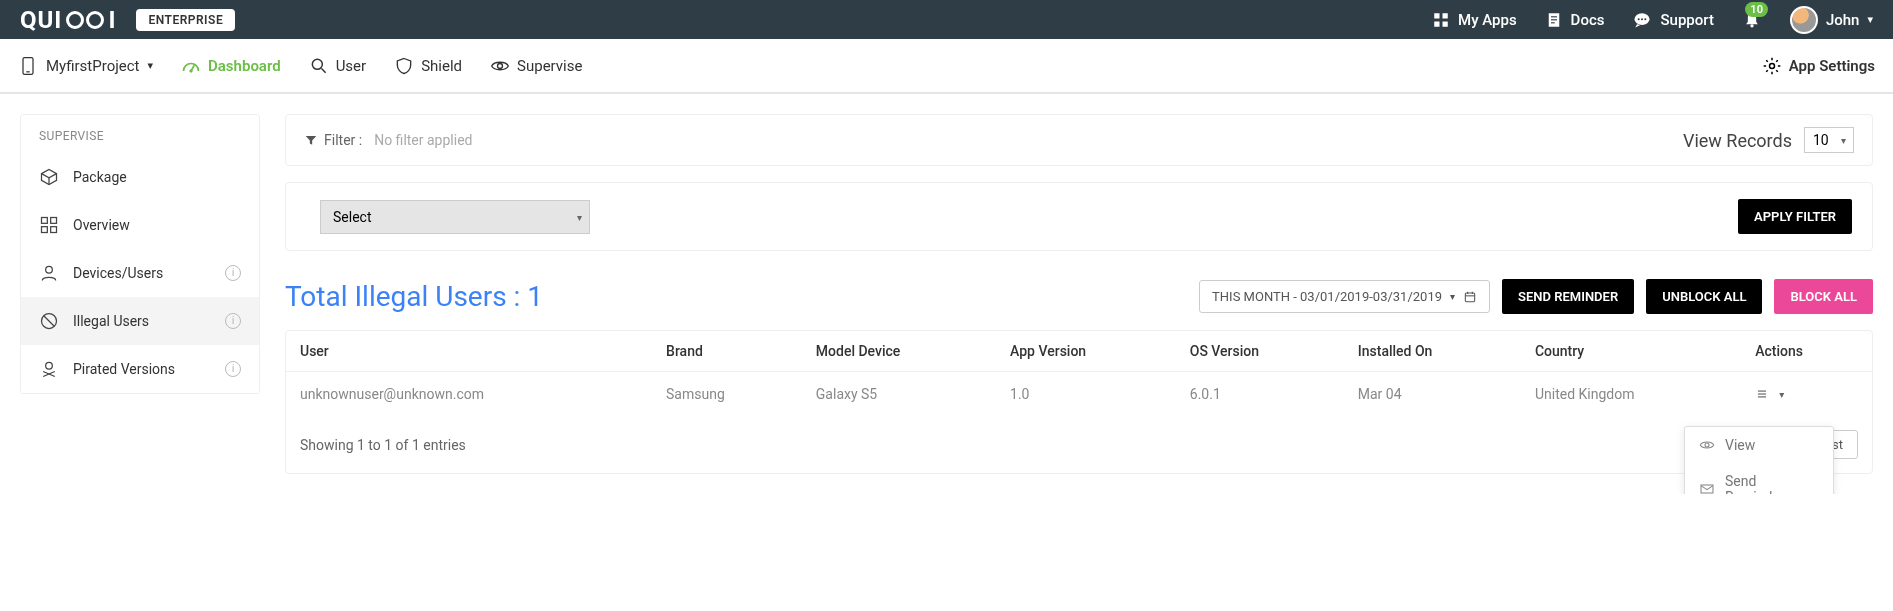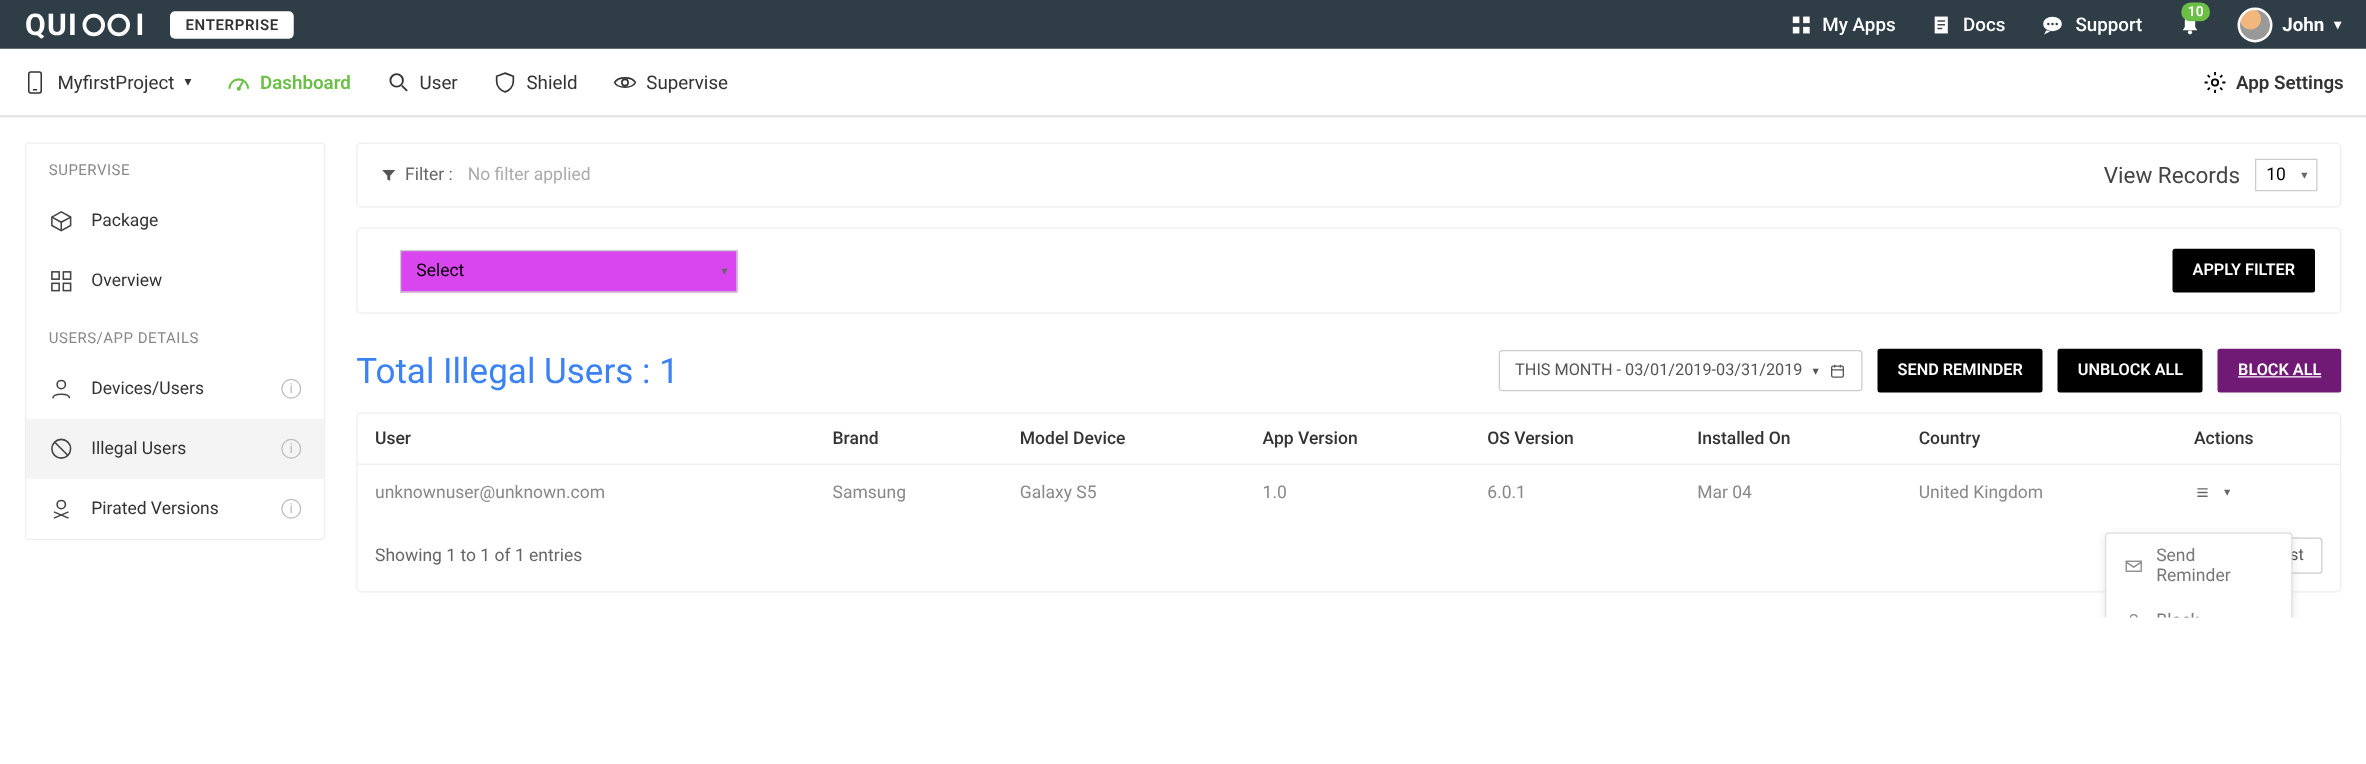--- a/index.html
+++ b/index.html
@@ -10,21 +10,21 @@
   .brand-logo { display: flex; align-items: center; gap: 4px; font-weight: 700; font-size: 24px; letter-spacing: 1px; }
   .brand-logo .xx { display: inline-flex; gap: 2px; }
   .brand-logo .dot-ring { width: 18px; height: 18px; border: 3px solid #fff; border-radius: 50%; box-sizing: border-box; }
   .enterprise-badge { background: #fff; color: #333; font-size: 12px; font-weight: 600; padding: 4px 12px; border-radius: 4px; margin-left: 20px; letter-spacing: .5px;}
   .top-header .spacer { flex: 1; }
   .top-nav { display: flex; align-items: center; gap: 28px; }
   .top-nav-item { display: flex; align-items: center; gap: 8px; cursor: pointer; font-size: 15px; font-weight: 500; }
   .top-nav-item svg { fill: #fff; }
   .bell-wrap { position: relative; }
   .bell-count { position: absolute; top: -8px; right: -6px; background: #6bbf47; color: #fff; font-size: 11px; font-weight: 600; border-radius: 10px; padding: 1px 5px; }
-  .user-pill { display: flex; align-items: center; gap: 8px; font-weight: bold; }
+  .user-pill { display: flex; align-items: center; gap: 8px; }
   .avatar-img { width: 28px; height: 28px; border-radius: 50%; background: radial-gradient(circle at 35% 30%, #f2b77c 0 35%, #999 38%); border: 2px solid #fff;}
 
   
   .sub-nav { height: 55px; display: flex; align-items: center; padding: 0 18px; border-bottom: 2px solid #e5e5e5; gap: 28px; }
   .project-picker { display: flex; align-items: center; gap: 8px; font-size: 15px; color: #333; cursor: pointer;}
   .sub-nav-item { display: flex; align-items: center; gap: 7px; font-size: 15px; color: #333; cursor: pointer; }
   .sub-nav-item.active { color: #6bbf47; font-weight: 600; }
   .sub-nav .spacer { flex: 1; }
   .sub-nav svg { width: 20px; height: 20px; stroke: #333; fill: none; }
   .sub-nav-item.active svg { stroke: #6bbf47; }
@@ -45,24 +45,24 @@
   .filter-bar { display: flex; align-items: center; padding: 12px 18px; gap: 12px; }
   .filter-bar .filt-lbl { font-size: 14px; color: #666; display: flex; align-items: center; gap: 6px;}
   .filter-bar .no-filter { color: #aaa; font-size: 14px; }
   .filter-bar .spacer { flex: 1; }
   .records-sel { border: 1px solid #ccc; padding: 4px 24px 4px 8px; font-size: 14px; background: #fff; appearance: none; position: relative;}
   .sel-wrap { position: relative; }
   .sel-wrap::after { content: "▾"; position: absolute; right: 8px; top: 50%; transform: translateY(-50%); font-size: 10px; pointer-events: none; color: #666; }
 
   .apply-row { display: flex; align-items: center; padding: 16px 20px; gap: 12px; }
   .apply-row .spacer { flex: 1; }
-  .select-dd { width: 270px; border: 1px solid #ccc; padding: 8px 12px; font-size: 14px; background: #d946ef; appearance: none; }
+  .select-dd { width: 270px; border: 1px solid #ccc; padding: 8px 12px; font-size: 14px; background: #e5e5e5; appearance: none; }
   .btn { padding: 10px 16px; border: none; font-size: 13px; font-weight: 600; color: #fff; cursor: pointer; border-radius: 2px; }
   .btn-green { background: #000000; }
-  .btn-red { background: #701a75; text-decoration: underline; }
+  .btn-red { background: #ec4899; }
 
   .result-head { display: flex; align-items: center; padding: 12px 0 0; gap: 12px; }
   .result-head h3 { font-size: 28px; font-weight: 400; color: #3b82f6; }
   .result-head .spacer { flex: 1; }
   .date-chip { border: 1px solid #ccc; border-radius: 3px; padding: 8px 12px; font-size: 13px; color: #555; display: flex; align-items: center; gap: 8px; cursor: pointer; }
 
   .table { width: 100%; border-collapse: collapse; }
   .table th { text-align: left; font-weight: 500; font-size: 14px; color: #333; padding: 12px 14px; border-bottom: 1px solid #eee; }
   .table td { padding: 14px 14px; font-size: 14px; color: #888; }
   .actions-cell { display: flex; align-items: center; gap: 10px; cursor: pointer; position: relative;}
@@ -197,21 +197,20 @@
     </div>
     <div class="sidebar-item">
       <svg viewBox="0 0 24 24">
           <rect x="3" y="3" width="7" height="7"></rect>
           <rect x="14" y="3" width="7" height="7"></rect>
           <rect x="3" y="14" width="7" height="7"></rect>
           <rect x="14" y="14" width="7" height="7"></rect>
         </svg>
       <span>Overview</span>
     </div>
-    <div class="sidebar-section-label">USERS/APP DETAILS</div>
     <div class="sidebar-item">
       <svg viewBox="0 0 24 24">
           <circle cx="12" cy="8" r="4"></circle>
           <path d="M4 21 C4 16 20 16 20 21"></path>
         </svg>
       <span>Devices/Users</span>
       <span class="info-icn">i</span>
     </div>
     <div class="sidebar-item active">
       <svg viewBox="0 0 24 24">
@@ -311,20 +310,27 @@
                 <span style="font-size:10px;color:#666;">▾</span>
               </span>
             </td>
           </tr>
         </tbody>
       </table>
 
       <div class="dropdown-menu">
         <div class="dd-item">
           <svg viewBox="0 0 24 24">
+              <path d="M2 12 C5 6 19 6 22 12 C19 18 5 18 2 12 Z" stroke-width="1.6"></path>
+              <circle cx="12" cy="12" r="3" stroke-width="1.6"></circle>
+            </svg>
+          <span>View</span>
+        </div>
+        <div class="dd-item">
+          <svg viewBox="0 0 24 24">
               <rect x="3" y="6" width="18" height="12" stroke-width="1.6"></rect>
               <path d="M3 7 L12 13 L21 7" stroke-width="1.6"></path>
             </svg>
           <span>Send Reminder</span>
         </div>
         <div class="dd-item">
           <svg viewBox="0 0 24 24">
               <rect x="6" y="11" width="12" height="9" stroke-width="1.6"></rect>
               <path d="M8 11 L8 8 A4 4 0 0 1 16 8 L16 11" stroke-width="1.6"></path>
             </svg>

